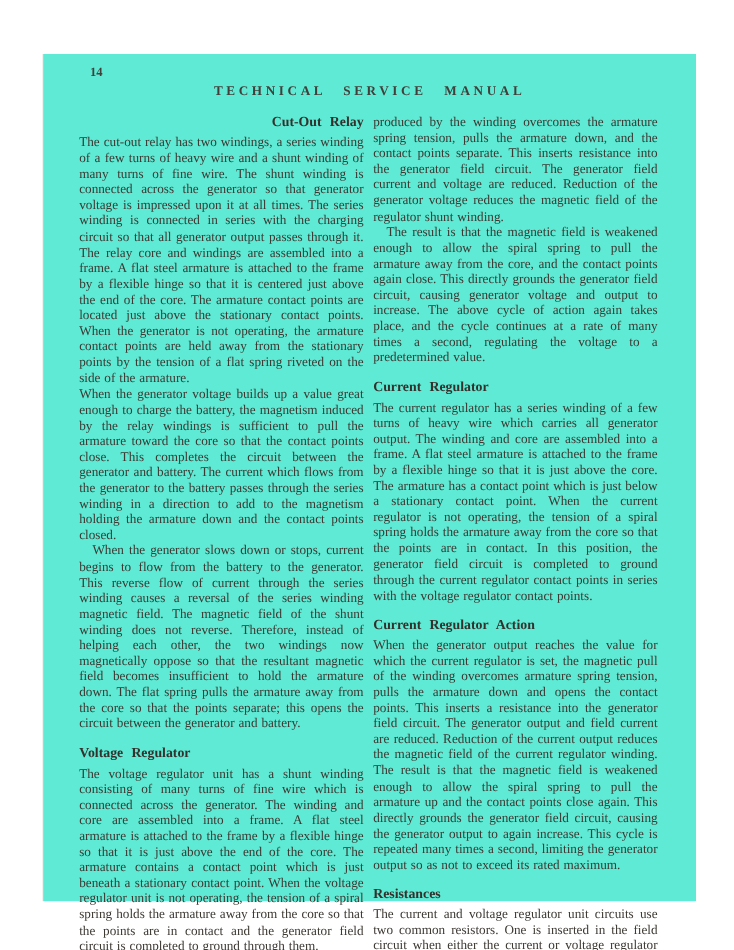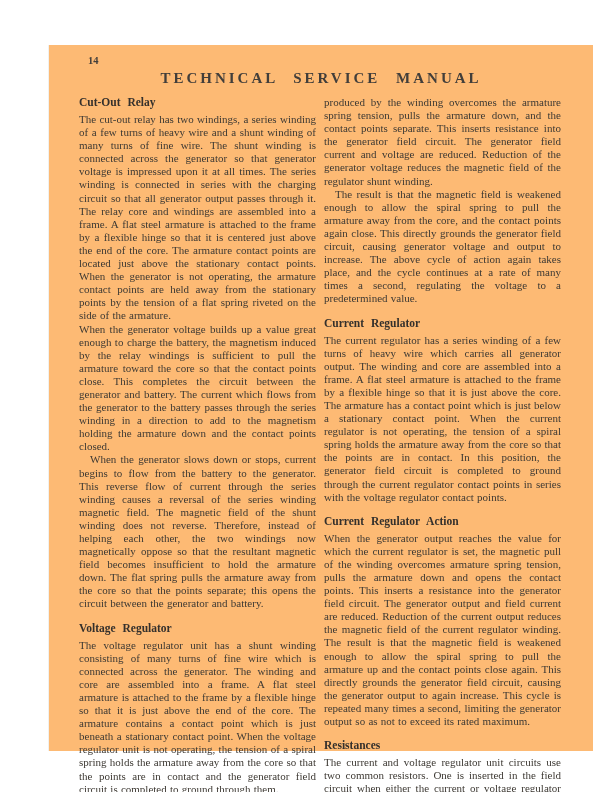--- a/index.html
+++ b/index.html
@@ -6,42 +6,42 @@
     margin: 0;
     padding: 0;
     background: #ffffff;
     width: 612px;
     height: 792px;
     overflow: hidden;
     font-family: "Liberation Serif", "DejaVu Serif", serif;
   }
   .sheet {
     position: absolute;
-    left: 49px;
+    left: 36px;
     top: 45px;
     width: 544px;
     height: 706px;
-    background: #fdba74;
+    background: #5eead4;
     box-shadow: -1px 0 0 #f1f1ee;
   }
   .page-number {
     position: absolute;
     left: 39px;
     top: 10px;
     font-size: 10.5px;
     font-weight: bold;
     color: #433f3b;
   }
   .running-title {
     position: absolute;
     left: 0;
     top: 25px;
     width: 100%;
     text-align: center;
-    font-size: 15px;
+    font-size: 11px;
     font-weight: bold;
     letter-spacing: 3px;
     word-spacing: 9px;
     color: #423e3a;
   }
   .columns {
     position: absolute;
     left: 30px;
     top: 51px;
     width: 482px;
@@ -55,20 +55,21 @@
   .section-heading {
     font-size: 11.5px;
     font-weight: bold;
     word-spacing: 4px;
     color: #34302c;
     margin: 11px 0 4px 0;
     line-height: 13px;
   }
   .column .section-heading:first-child {
     margin-top: 0;
+    text-align: right;
   }
   .body-para {
     font-size: 11px;
     line-height: 13.1px;
     color: #3d3933;
     text-align: justify;
     margin: 0;
     word-spacing: 0.5px;
   }
   .body-para.indent {

